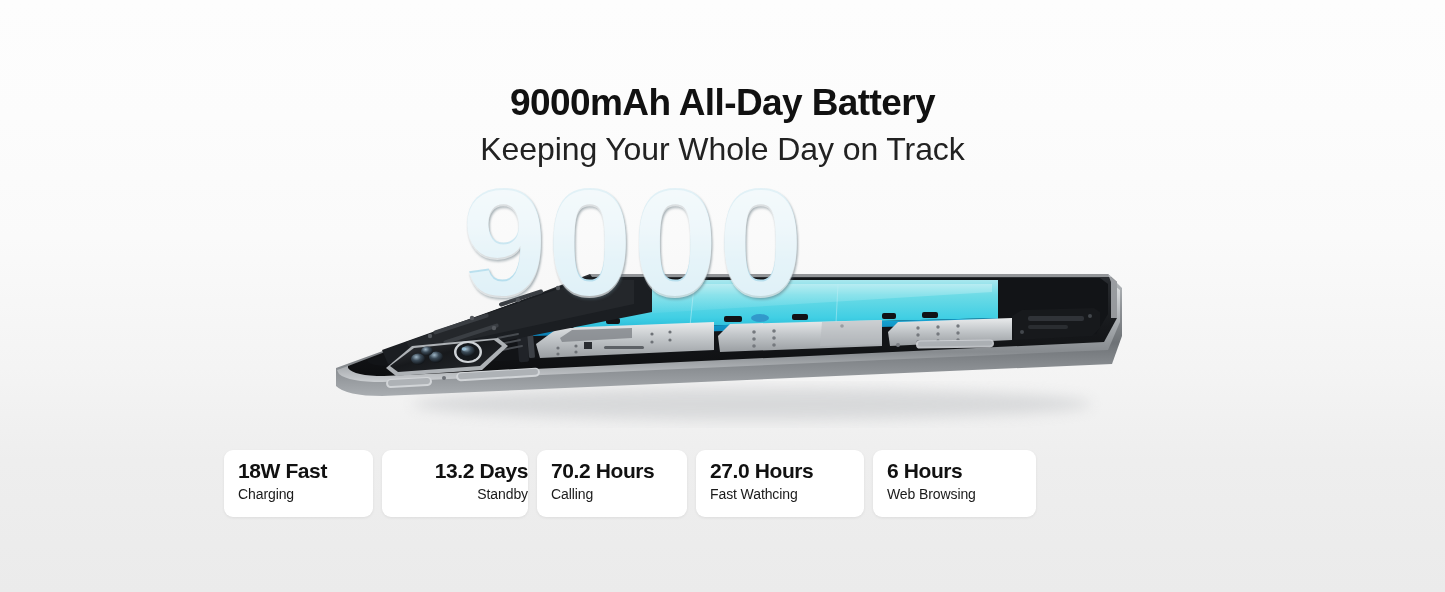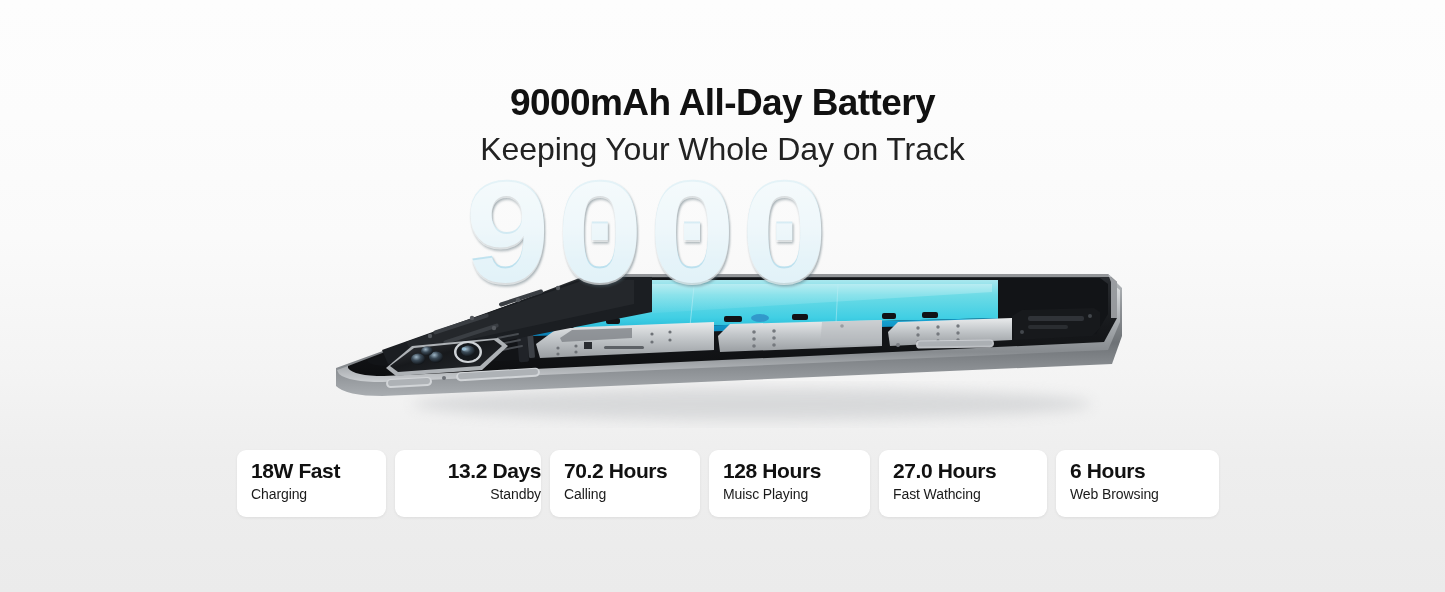--- a/index.html
+++ b/index.html
@@ -58,21 +58,20 @@
     white-space: nowrap;
   }
 
   
   #stage {
     position: absolute;
     left: 0;
     top: 170px;
     width: 1169px;
     height: 265px;
-    font-family: Liberation Mono, monospace;
   }
 
   
   #bignum {
     position: absolute;
     left: 462px;
     top: 2px;
     width: 600px;
     height: 140px;
     pointer-events: none;
@@ -117,21 +116,21 @@
     top: 48px;
     width: 805px;
     height: 210px;
     z-index: 2;
   }
   #device-svg { display: block; }
 
   
   #cards {
     position: absolute;
-    left: 237px;
+    left: 224px;
     top: 450px;
     width: 985px;
     height: 67px;
     display: flex;
     align-items: stretch;
     gap: 9px;
     z-index: 6;
   }
   .card {
     background: #ffffff;
@@ -386,24 +385,20 @@
       <div class="lbl">Charging</div>
     </div>
     <div class="card c1">
       <div class="val">13.2 Days</div>
       <div class="lbl">Standby</div>
     </div>
     <div class="card c2">
       <div class="val">70.2 Hours</div>
       <div class="lbl">Calling</div>
     </div>
-    <div class="card c3">
-      <div class="val">128 Hours</div>
-      <div class="lbl">Muisc Playing</div>
-    </div>
     <div class="card c4">
       <div class="val">27.0 Hours</div>
       <div class="lbl">Fast Wathcing</div>
     </div>
     <div class="card c5">
       <div class="val">6 Hours</div>
       <div class="lbl">Web Browsing</div>
     </div>
   </div>
 

